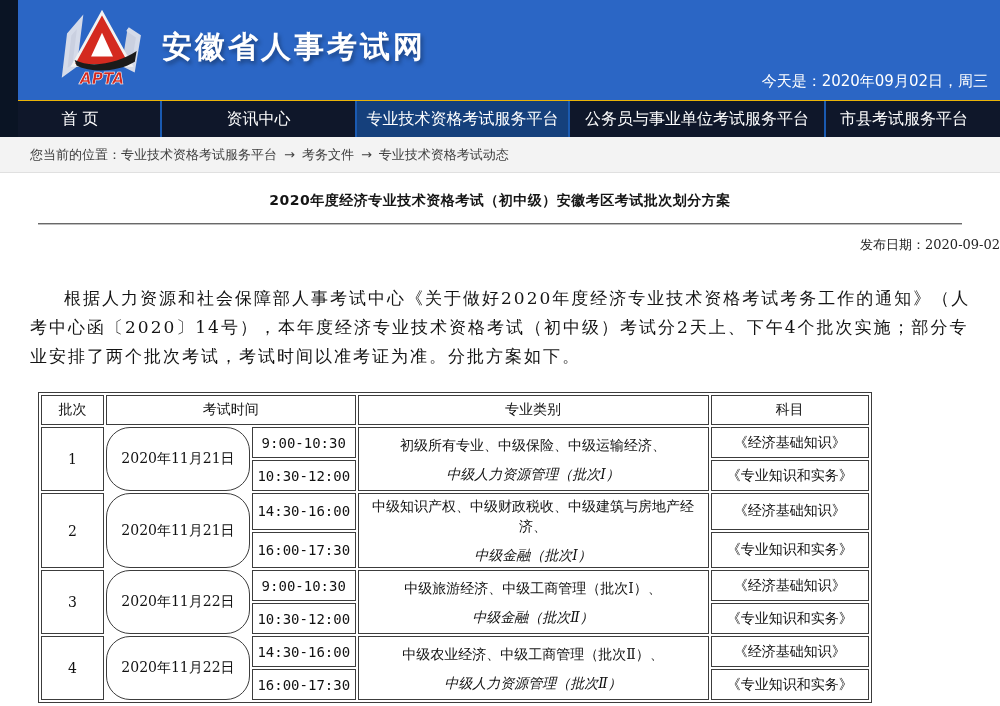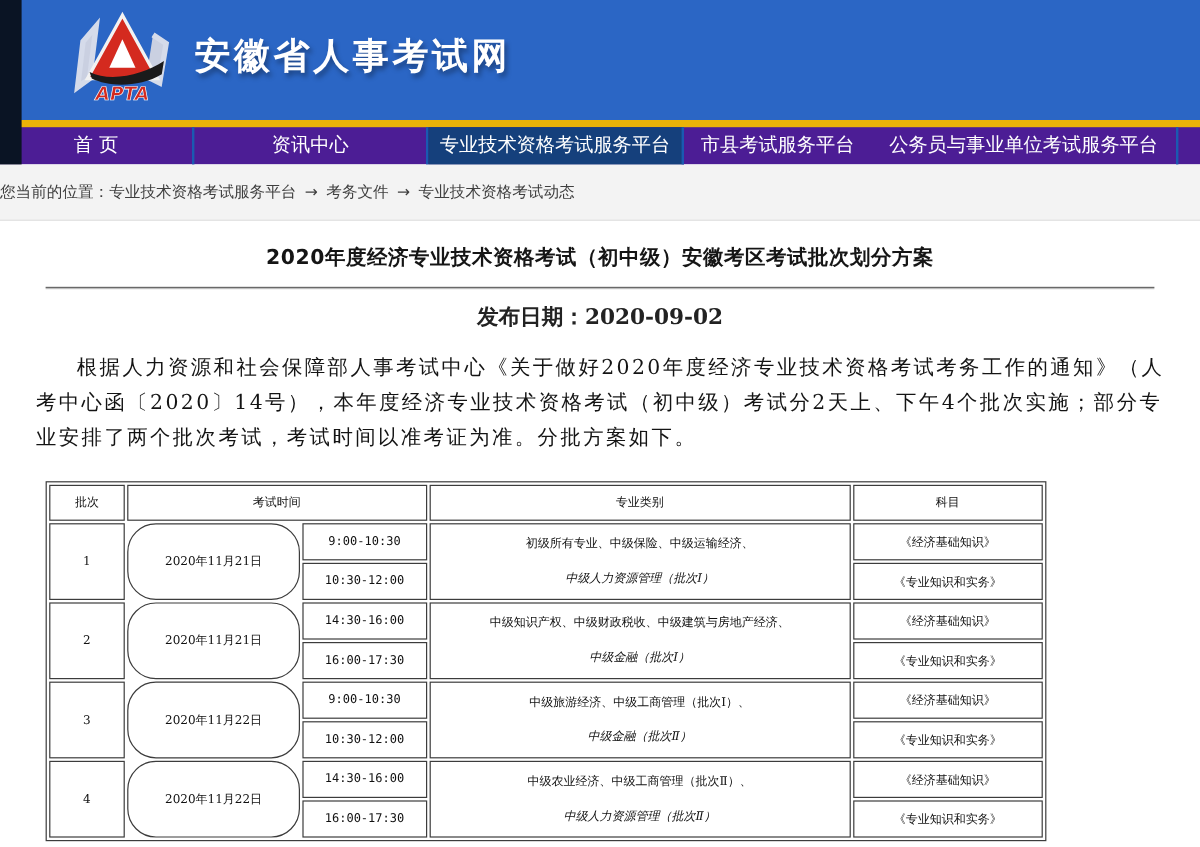--- a/index.html
+++ b/index.html
@@ -10,46 +10,46 @@
   .left-strip { position:absolute; left:0; top:0; width:18px; height:137px; background:#0a1424; z-index:6; }
 
   
   .site-header { position:relative; height:100px; background:#2b66c5; padding-left:56px; display:flex; align-items:center; }
   .logo { width:92px; height:82px; flex:0 0 auto; cursor:pointer; }
   .site-title { color:#ffffff; font-size:30px; font-weight:bold; letter-spacing:3px; margin-left:14px; margin-top:-6px;
                 text-shadow:2px 3px 4px rgba(0,0,0,0.35); }
   .today { position:absolute; right:12px; bottom:9px; color:#ffffff; font-size:15px; }
 
   
-  .main-nav { height:37px; display:flex; background:#4c1d95; border-top:6px solid #eab308; }
+  .main-nav { height:37px; display:flex; background:#0f172a; border-top:1px solid #eab308; }
   .nav-item { display:flex; align-items:center; justify-content:center; color:#ffffff; font-size:16px;
               cursor:pointer; border-right:2px solid #1a5ab1; white-space:nowrap; }
   .nav-item.w1{ width:162px; } .nav-item.w2{ width:195px; } .nav-item.w3{ width:213px; }
   .nav-item.w4{ width:256px; } .nav-item.w5{ width:156px; border-right:none; }
   .nav-item.active { background:#15407c; }
 
   
-  .breadcrumb { height:47px; background:#f3f3f3; border-bottom:1px solid #e0e0e0;
-                display:flex; align-items:center; font-size:13px; color:#3f3f3f; }
+  .breadcrumb { height:36px; background:#f3f3f3; border-bottom:1px solid #e0e0e0;
+                display:flex; align-items:center; padding-left:30px; font-size:13px; color:#3f3f3f; }
   .breadcrumb a { color:#3f3f3f; text-decoration:none; cursor:pointer; }
   .breadcrumb .sep { margin:0 7px; color:#3f3f3f; }
 
   
-  .doc-title { text-align:center; font-size:17px; font-weight:bold; color:#151515; margin:19px 30px 0; letter-spacing:0.5px; }
+  .doc-title { text-align:center; font-size:14px; font-weight:bold; color:#151515; margin:19px 30px 0; letter-spacing:0.5px; }
   .title-rule { border:none; border-top:2px groove #bdbdbd; margin:13px 38px 0; height:0; }
-  .pub-date { text-align:center; font-size:18px; color:#222222; margin-top:11px; font-family:"DejaVu Serif", serif;font-weight:bold; }
-  .body-para { margin:17px 28px 0 30px; font-size:17px; line-height:29px; letter-spacing:2px;
+  .pub-date { text-align:right; font-size:13px; color:#222222; margin-top:11px; font-family:"DejaVu Serif", serif; }
+  .body-para { margin:30px 28px 0 30px; font-size:17px; line-height:29px; letter-spacing:2px;
                text-indent:2em; color:#141414; font-family:"DejaVu Serif", serif; }
 
   
   .batch-table { margin:21px 0 0 38px; width:834px; table-layout:fixed;
                  border-collapse:separate; border-spacing:2px; border:1px solid #3c3c3c;
                  background:#ffffff; font-family:"DejaVu Serif", serif; }
   .batch-table td { border:1px solid #3c3c3c; text-align:center; vertical-align:middle;
-                    font-size:10px; color:#111111; padding:2px 3px; height:31px; }
+                    font-size:14px; color:#111111; padding:2px 3px; height:31px; }
   .batch-table tr.head td { height:30px; }
   .time-cell { font-family:"DejaVu Sans Mono", monospace; font-size:14px; letter-spacing:0; }
   .date-cell { white-space:nowrap;border-radius:24px; }
   .cat-cell div { line-height:20px; }
   .cat-cell .cat-line2 { margin-top:9px;font-style:italic; }
 </style>
 </head>
 <body>
 
 <div class="page">
@@ -62,28 +62,29 @@
           <path d="M14 28 L26 14 L20 62 L9 70 Z" fill="#dcdce4"></path>
           <path d="M78 22 L90 30 L84 66 L72 60" fill="#dcdce4"></path>
         </g>
         <polygon points="50,4 18,62 82,62" fill="#d42a1f" stroke="#f2f2f2" stroke-width="3"></polygon>
         <polygon points="50,26 38,52 62,52" fill="#ffffff"></polygon>
         <path d="M20 56 C40 66 70 58 88 46 L86 58 C66 70 38 70 22 62 Z" fill="#1b1b1b"></path>
         <text x="50" y="82" text-anchor="middle" font-size="17" font-weight="bold" font-style="italic" fill="#d42a1f" stroke="#ffffff" stroke-width="0.6" font-family="DejaVu Sans, sans-serif">APTA</text>
       </svg>
     </div>
     <div class="site-title">安徽省人事考试网</div>
+    <div class="today">今天是：2020年09月02日，周三</div>
   </header>
 
   <nav class="main-nav">
     <div class="nav-item w1">首 页</div>
     <div class="nav-item w2">资讯中心</div>
     <div class="nav-item w3 active">专业技术资格考试服务平台</div>
+    <div class="nav-item w4">公务员与事业单位考试服务平台</div>
     <div class="nav-item w5">市县考试服务平台</div>
-    <div class="nav-item w4">公务员与事业单位考试服务平台</div>
   </nav>
 
   <div class="breadcrumb">
     <span>您当前的位置：</span>
     <a>专业技术资格考试服务平台</a>
     <span class="sep">→</span>
     <a>考务文件</a>
     <span class="sep">→</span>
     <a>专业技术资格考试动态</a>
   </div>

